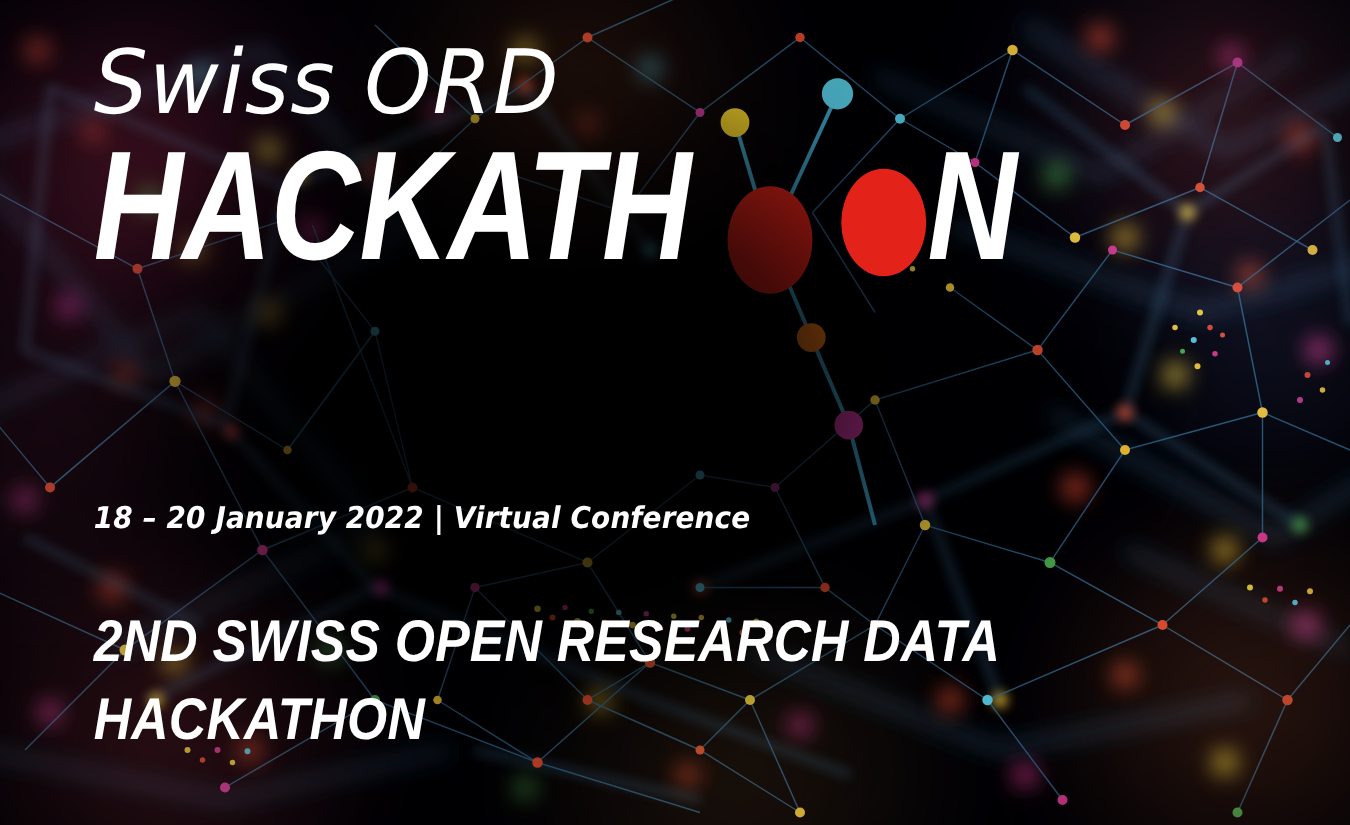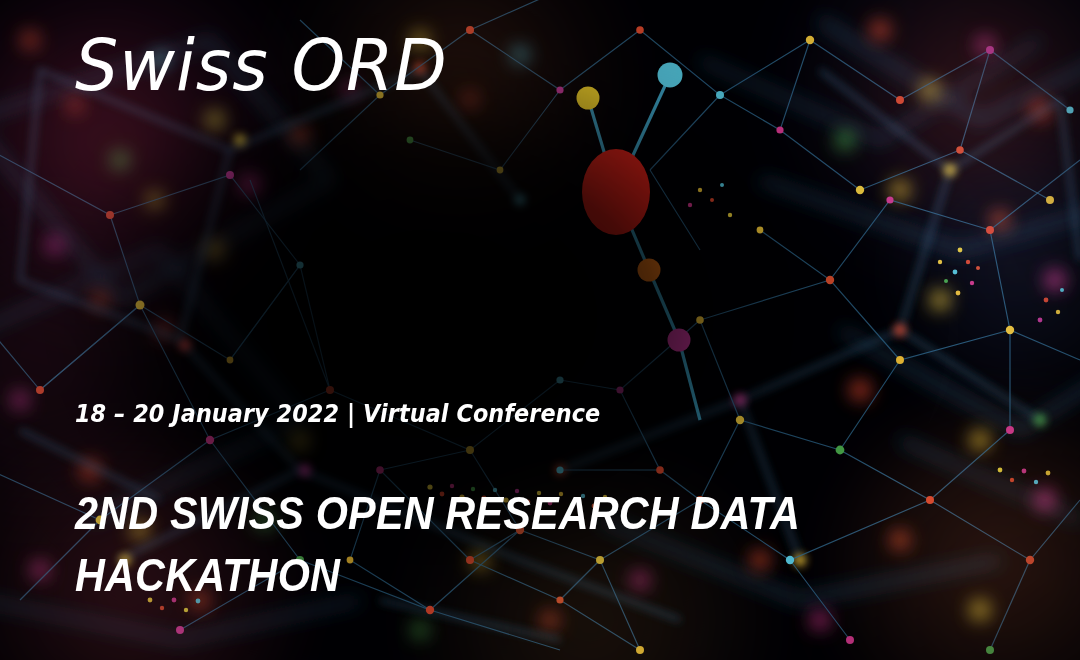--- a/index.html
+++ b/index.html
@@ -462,20 +462,23 @@
     </svg>
 
     <div id="vignette"></div>
   </div>
 
   <div id="content">
 
     <div id="logo-block">
       <div id="logo-swiss-ord">Swiss ORD</div>
 
+      <div id="logo-hackathon">
+        <span class="hk-word" id="hk-part-1">HACKATH</span><span id="hk-dot" style="background: rgb(227, 34, 25);"></span><span class="hk-word" id="hk-part-2">N</span>
+      </div>
     </div>
 
     <div id="date-line">18 – 20 January 2022 | Virtual Conference</div>
 
     <div id="headline">
       <div>2ND SWISS OPEN RESEARCH DATA</div>
       <div>HACKATHON</div>
     </div>
 
   </div>

